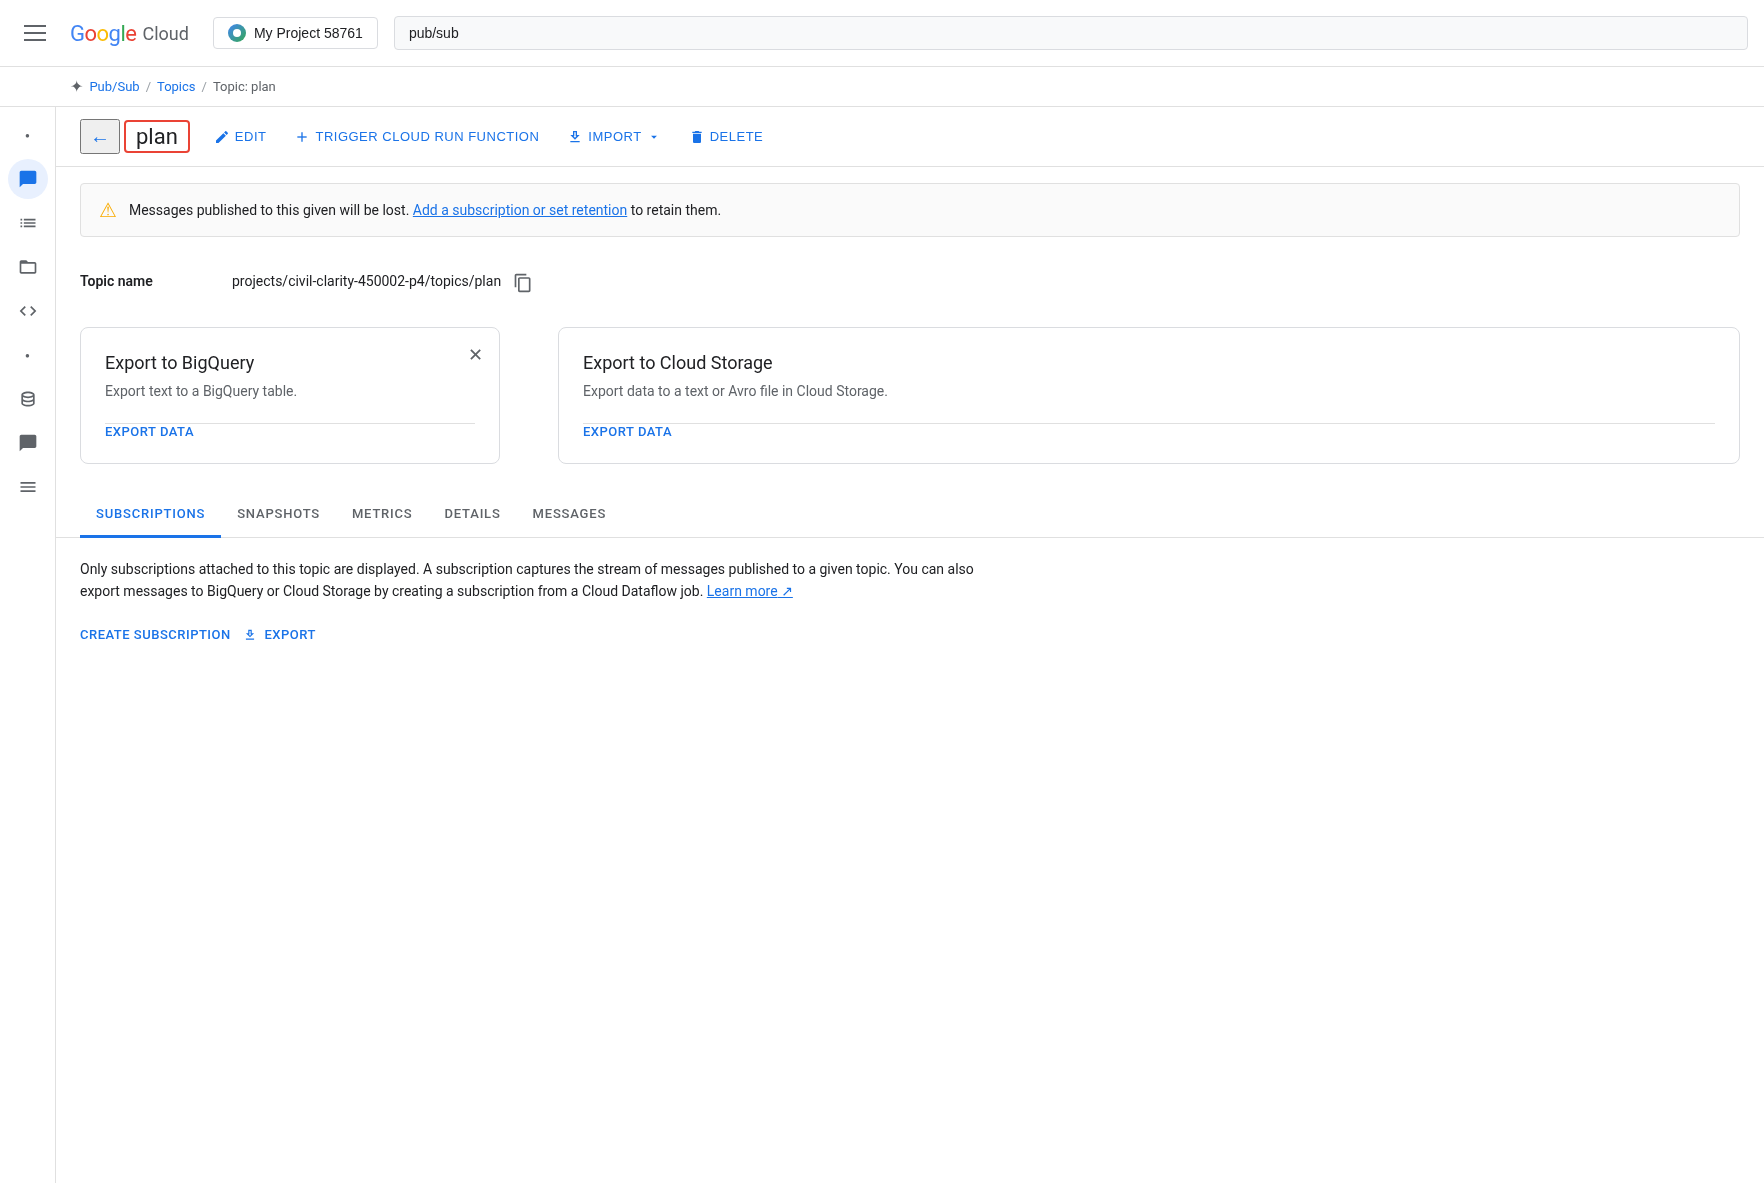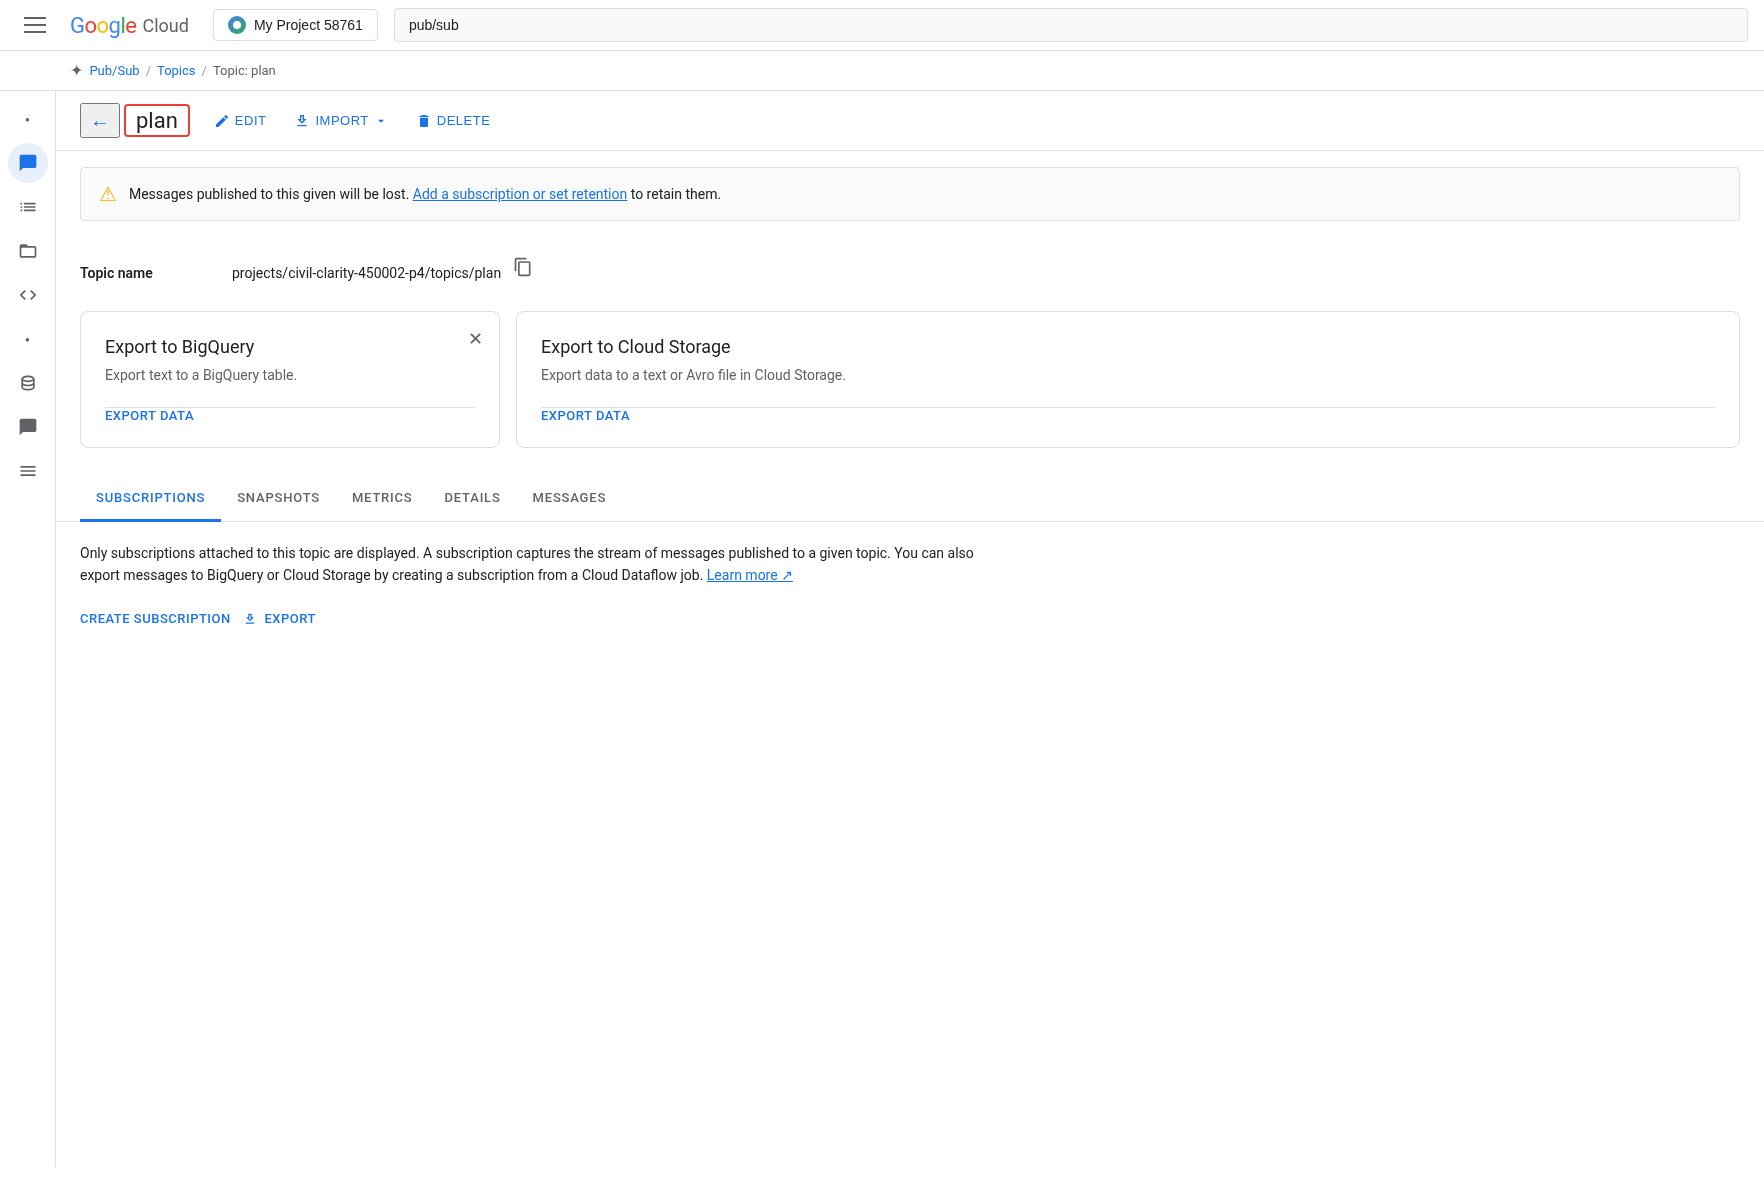--- a/index.html
+++ b/index.html
@@ -3,21 +3,21 @@
   <meta charset="utf-8">
   <style>
     * { box-sizing: border-box; margin: 0; padding: 0; }
     body { font-family: 'Google Sans', Roboto, Arial, sans-serif; background: #fff; color: #202124; font-size: 14px; }
 
     
     .top-nav {
       display: flex;
       align-items: center;
       padding: 0 16px;
-      height: 51px;
+      height: 67px;
       border-bottom: 1px solid #e0e0e0;
       gap: 16px;
     }
     .hamburger { cursor: pointer; display: flex; flex-direction: column; gap: 5px; padding: 8px; }
     .hamburger span { display: block; width: 22px; height: 2px; background: #5f6368; }
     .google-cloud-logo { display: flex; align-items: center; gap: 4px; font-size: 18px; font-weight: 400; color: #5f6368; margin-right: 8px; }
     .cloud-word { color: #5f6368; margin-left: 2px; }
     .project-btn {
       display: flex; align-items: center; gap: 8px;
       border: 1px solid #dadce0; border-radius: 4px;
@@ -85,37 +85,37 @@
     
     .warning-banner {
       margin: 16px 24px; padding: 14px 18px;
       background: #fafafa; border: 1px solid #e0e0e0; border-radius: 4px;
       display: flex; align-items: center; gap: 12px; font-size: 14px; color: #202124;
     }
     .warning-icon { color: #F9AB00; font-size: 20px; flex-shrink: 0; }
     .warning-banner a { color: #1a73e8; text-decoration: underline; }
 
     
-    .topic-info { display: flex; align-items: flex-end; gap: 12px; padding: 20px 24px 10px; }
+    .topic-info { display: flex; align-items: flex-start; gap: 12px; padding: 20px 24px 10px; }
     .topic-label { font-weight: 600; font-size: 14px; color: #202124; min-width: 140px; }
     .topic-value { color: #202124; font-size: 14px; }
     .copy-btn { color: #5f6368; cursor: pointer; font-size: 18px; }
 
     
     .export-section { display: flex; gap: 0; padding: 20px 24px; }
     .export-card {
       border: 1px solid #dadce0; border-radius: 8px;
       padding: 24px; width: 420px; margin-right: 16px;
       position: relative; background: #fff;
     }
     .export-card-title { font-size: 18px; font-weight: 400; margin-bottom: 10px; color: #202124; }
     .export-card-desc { font-size: 14px; color: #5f6368; margin-bottom: 24px; }
     .close-card { position: absolute; top: 16px; right: 16px; cursor: pointer; font-size: 18px; color: #5f6368; }
     .export-link { color: #1a73e8; font-size: 13px; font-weight: 500; letter-spacing: 0.5px; text-transform: uppercase; cursor: pointer; text-decoration: none; display: block; padding-top: 0; border-top: 1px solid #e0e0e0; }
-    .export-card2 { border: 1px solid #dadce0; border-radius: 8px; padding: 24px; flex: 1; background: #fff; }
+    .export-card2 { border: 1px solid #dadce0; border-radius: 8px; padding: 24px; flex: 1; background: #fff; margin-left: 42px; }
 
     
     .tabs { display: flex; border-bottom: 1px solid #e0e0e0; padding: 0 24px; margin-top: 8px; }
     .tab {
       padding: 14px 16px; font-size: 13px; font-weight: 500;
       letter-spacing: 0.8px; text-transform: uppercase;
       color: #5f6368; cursor: pointer; border-bottom: 3px solid transparent;
       margin-bottom: -1px;
     }
     .tab.active { color: #1a73e8; border-bottom-color: #1a73e8; }
@@ -211,20 +211,27 @@
       <button class="back-btn">←</button>
       <span class="page-title">plan</span>
 
       <button class="toolbar-btn">
         <svg width="16" height="16" viewBox="0 0 24 24" fill="#1a73e8">
             <path d="M3 17.25V21h3.75L17.81 9.94l-3.75-3.75L3 17.25zM20.71 7.04c.39-.39.39-1.02 0-1.41l-2.34-2.34c-.39-.39-1.02-.39-1.41 0l-1.83 1.83 3.75 3.75 1.83-1.83z"></path>
           </svg>
         <span>EDIT</span>
       </button>
 
+      <button class="toolbar-btn">
+        <svg width="16" height="16" viewBox="0 0 24 24" fill="#1a73e8">
+            <path d="M19 13H5v-2h14v2z"></path>
+            <path d="M12 5v14" stroke="#1a73e8" stroke-width="2"></path>
+          </svg>
+        <span>TRIGGER CLOUD RUN FUNCTION</span>
+      </button>
 
       <button class="toolbar-btn">
         <svg width="16" height="16" viewBox="0 0 24 24" fill="#1a73e8">
             <path d="M19 9h-4V3H9v6H5l7 7 7-7zm-8 2V5h2v6h1.17L12 13.17 9.83 11H11zm-6 7h14v2H5v-2z"></path>
           </svg>
         <span>IMPORT</span>
         <svg width="14" height="14" viewBox="0 0 24 24" fill="#1a73e8">
             <path d="M7 10l5 5 5-5z"></path>
           </svg>
       </button>

